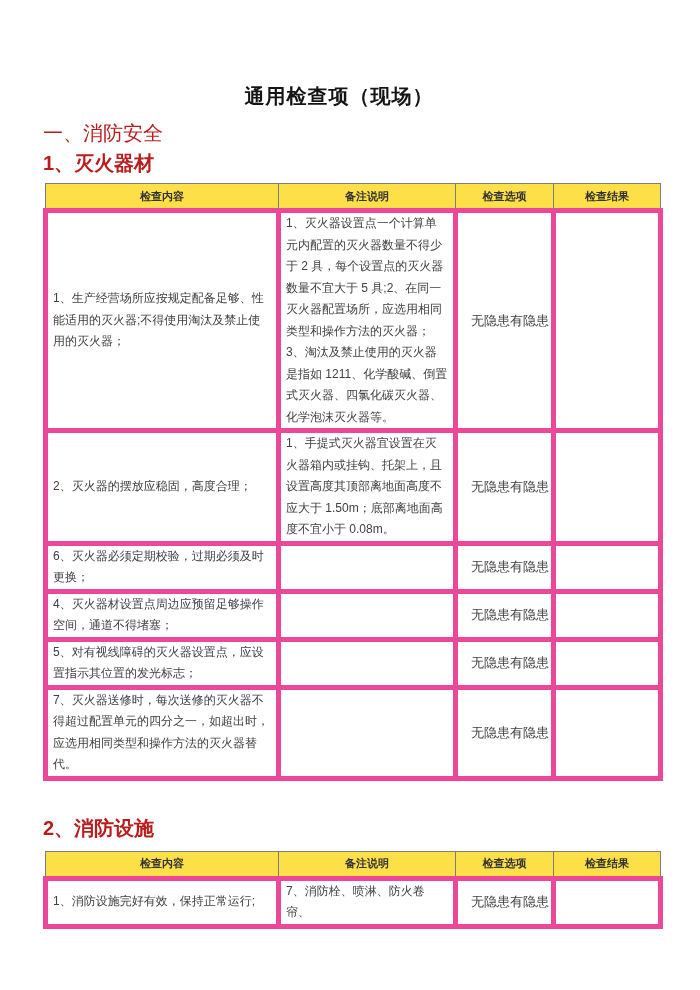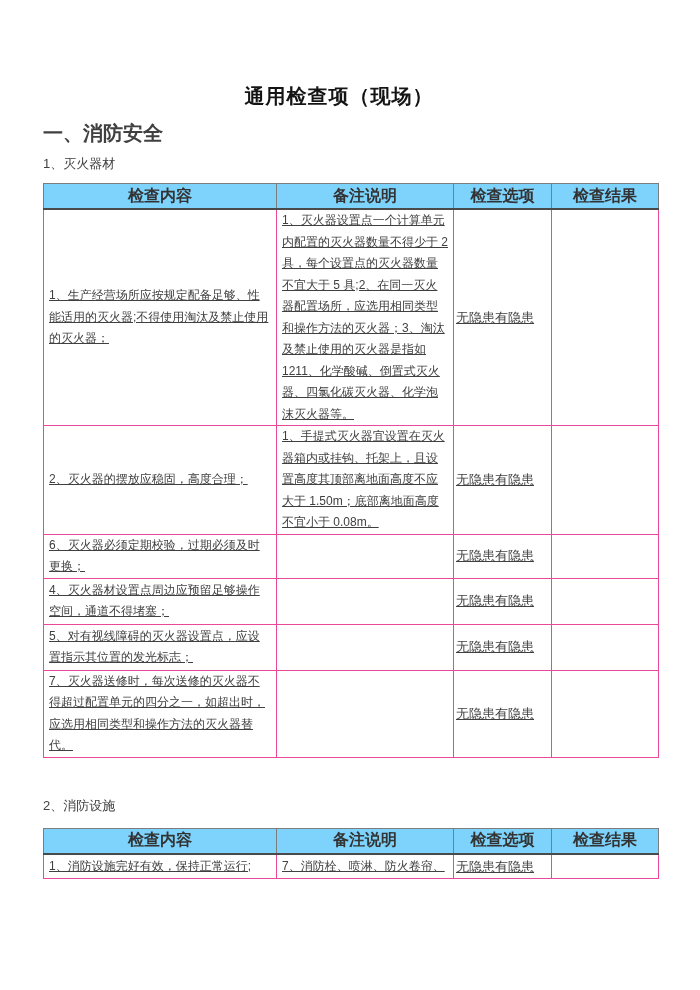--- a/index.html
+++ b/index.html
@@ -7,42 +7,41 @@
     width:700px;height:990px;background:#ffffff;overflow:hidden;
     font-family:"Liberation Sans","DejaVu Sans",sans-serif;
     color:#404040;
   }
   .content{padding:84px 65px 0 43px;}
   .doc-title{
     margin:0;font-size:20px;line-height:24px;font-weight:700;
     text-align:center;color:#141414;letter-spacing:1px;
   }
   .section-heading{
-    margin:13px 0 0 0;font-size:20px;line-height:24px;font-weight:700;color:#404040;
+    margin:13px 0 0 0;font-size:20px;line-height:24px;font-weight:400;color:#b91c1c;
   }
   .sub-heading{
-    margin:9px 0 0 0;font-size:13px;line-height:19px;font-weight:400;color:#404040;
+    margin:9px 0 0 0;font-size:20px;line-height:19px;font-weight:700;color:#b91c1c;
   }
   .sub-heading.second{margin-top:38px;}
   table.check-table{
     border-collapse:collapse;table-layout:fixed;width:615px;margin-top:10px;
   }
   table.check-table.second{margin-top:13px;}
   .check-table th{
     border:1px solid #7d7d7d;border-bottom:2px solid #4a4a4a;
-    background:#7dd3fc;font-size:16px;font-weight:600;color:#333333;
+    background:#fde047;font-size:11px;font-weight:600;color:#333333;
     height:24px;padding:0 2px;text-align:center;
   }
   .check-table td{
-    border:1px solid #ec4899;font-size:12px;line-height:21.5px;
+    border:5px solid #ec4899;font-size:12px;line-height:21.5px;
     color:#404040;vertical-align:middle;padding:0 5px;text-align:left;
     overflow:hidden;
-    text-decoration:underline;
   }
-  .check-table td.ctr{text-align:left;font-size:13px;padding:0 2px;}
+  .check-table td.ctr{text-align:right;font-size:13px;padding:0 2px;}
   
   tr.h215{height:215px;} tr.h105{height:105px;} tr.h43{height:43px;}
   tr.h46{height:46px;}  tr.h44{height:44px;}  tr.h68{height:68px;}
   tr.h25{height:25px;}
 </style>
 </head>
 <body>
 
 <div class="page">
   <div class="content">

